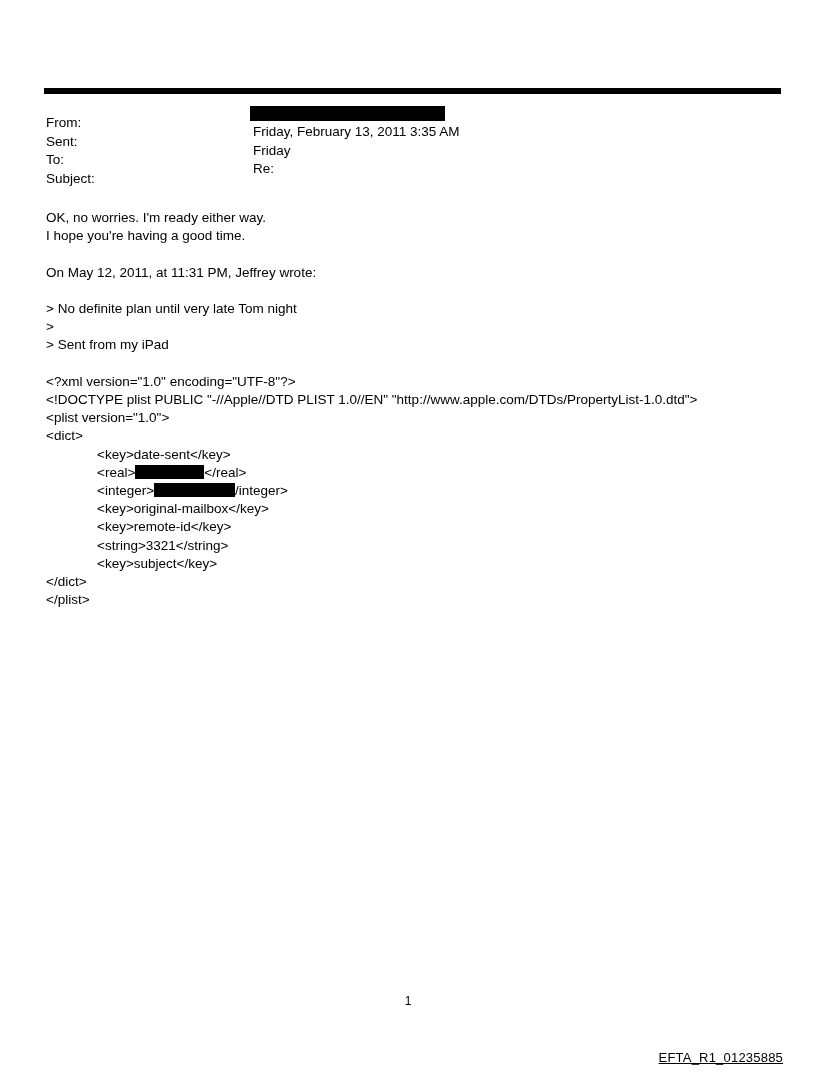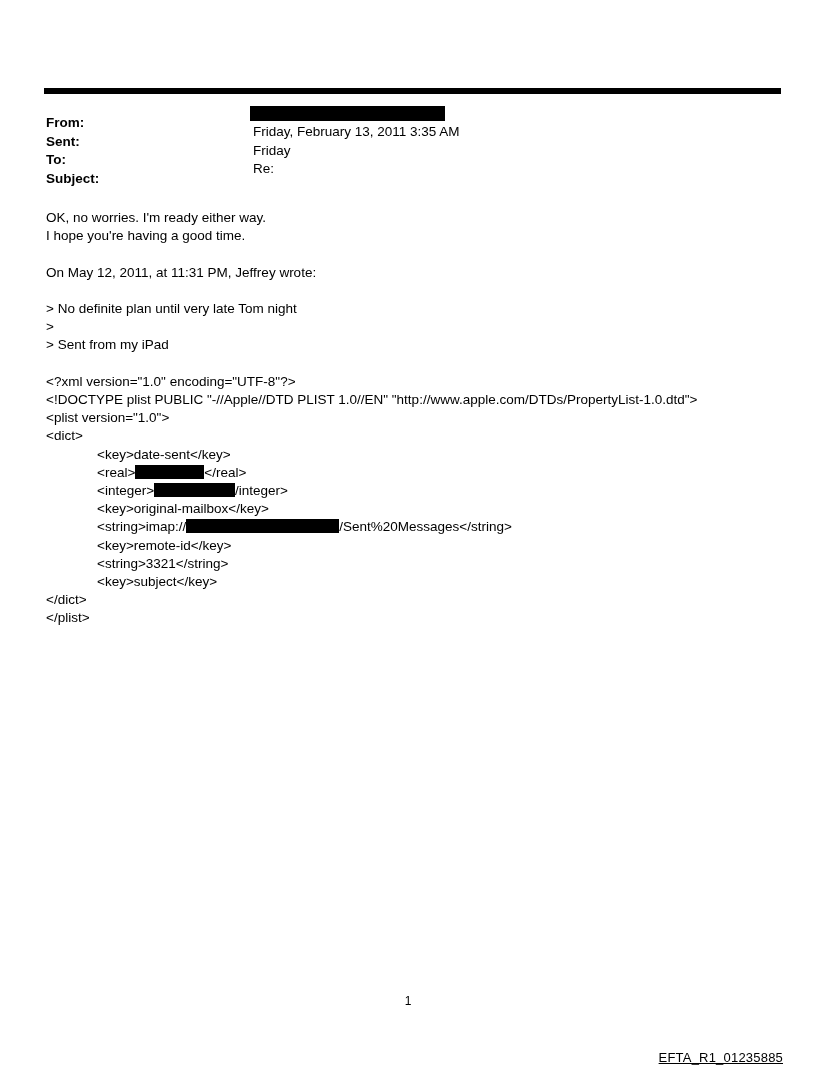--- a/index.html
+++ b/index.html
@@ -27,21 +27,21 @@
     top: 104px;
     font-size: 13.5px;
   }
   .header-row {
     display: flex;
     height: 18.5px;
     align-items: center;
   }
   .header-label {
     width: 207px;
-    font-weight: bold;
+    font-weight: normal;
     flex: 0 0 auto;
     margin-top: 19px;
   }
   .header-value { flex: 0 0 auto; }
   .redaction-header {
     display: inline-block;
     width: 195px;
     height: 15px;
     background: #000000;
     margin-left: -3px;
@@ -116,21 +116,20 @@
       <div class="body-line"><span>&gt; Sent from my iPad</span></div>
       <div class="body-line"></div>
       <div class="body-line"><span>&lt;?xml version="1.0" encoding="UTF-8"?&gt;</span></div>
       <div class="body-line"><span>&lt;!DOCTYPE plist PUBLIC "-//Apple//DTD PLIST 1.0//EN" "http://www.apple.com/DTDs/PropertyList-1.0.dtd"&gt;</span></div>
       <div class="body-line"><span>&lt;plist version="1.0"&gt;</span></div>
       <div class="body-line"><span>&lt;dict&gt;</span></div>
       <div class="body-line indent"><span>&lt;key&gt;date-sent&lt;/key&gt;</span></div>
       <div class="body-line indent"><span>&lt;real&gt;</span><span class="redaction-inline" style="width: 69px;"></span><span>&lt;/real&gt;</span></div>
       <div class="body-line indent"><span>&lt;integer&gt;</span><span class="redaction-inline" style="width: 81px;"></span><span>/integer&gt;</span></div>
       <div class="body-line indent"><span>&lt;key&gt;original-mailbox&lt;/key&gt;</span></div>
-      <div class="body-line indent"><span>&lt;string&gt;imap://</span><span class="redaction-inline" style="width: 153px;"></span><span>/Sent%20Messages&lt;/string&gt;</span></div>
       <div class="body-line indent"><span>&lt;key&gt;remote-id&lt;/key&gt;</span></div>
       <div class="body-line indent"><span>&lt;string&gt;3321&lt;/string&gt;</span></div>
       <div class="body-line indent"><span>&lt;key&gt;subject&lt;/key&gt;</span></div>
       <div class="body-line"><span>&lt;/dict&gt;</span></div>
       <div class="body-line"><span>&lt;/plist&gt;</span></div>
     </div>
 
   <div class="page-number">1</div>
 
   <div class="bates-number">EFTA_R1_01235885</div>

